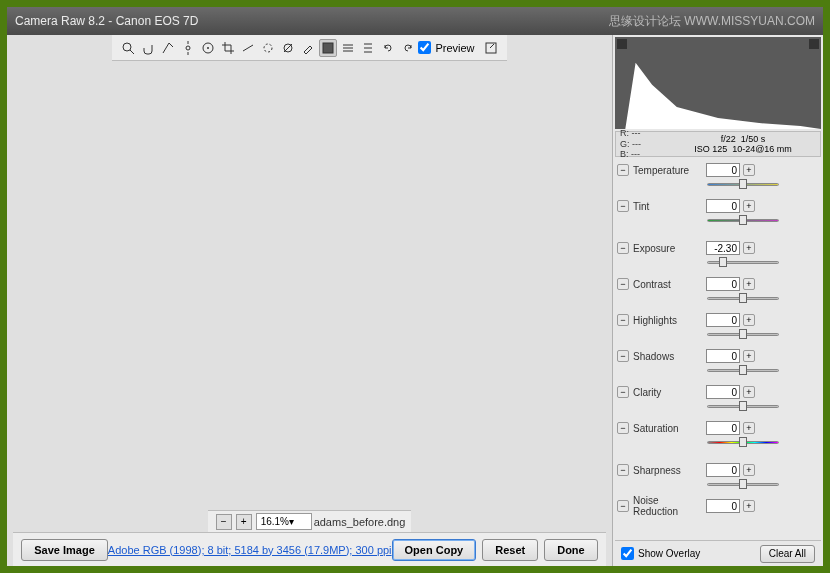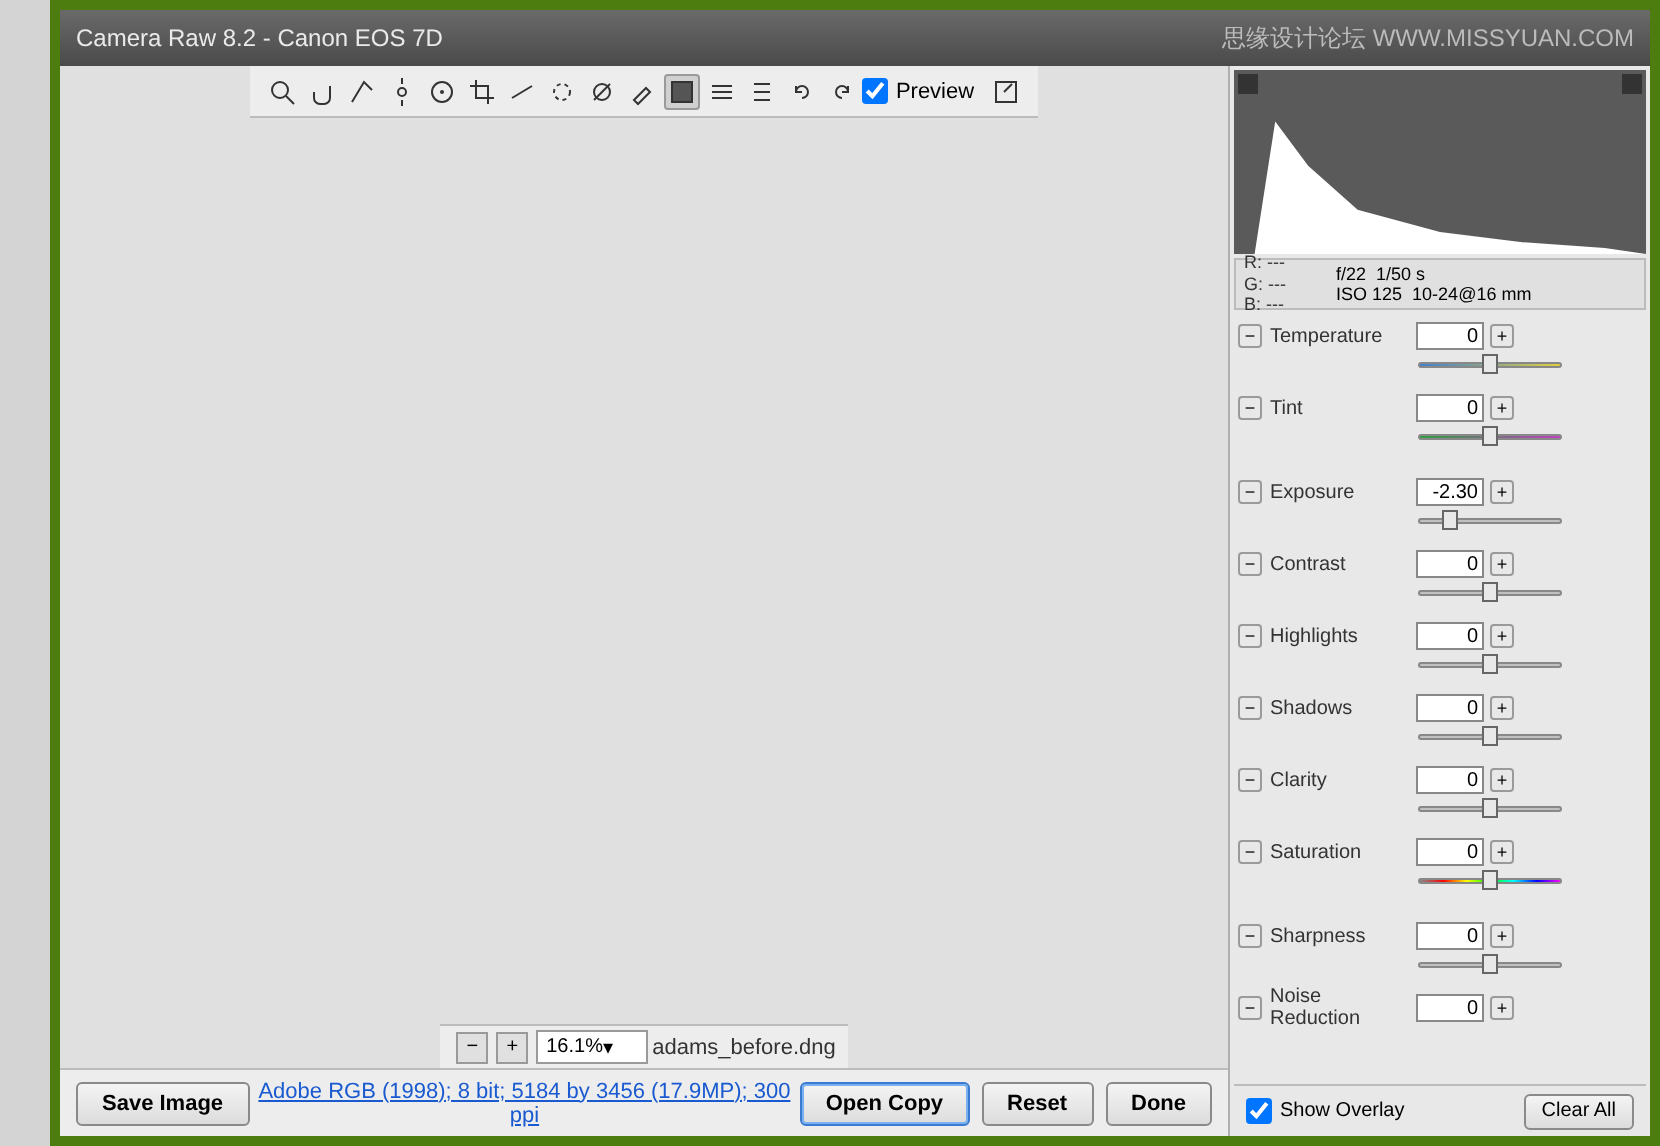--- a/index.html
+++ b/index.html
@@ -1,17 +1,17 @@
 <!DOCTYPE html>
 <html><head>
 <meta charset="utf-8">
 <style>
 * { box-sizing: border-box; margin: 0; padding: 0; font-family: "Segoe UI", Tahoma, sans-serif; }
 body { background: #d4d4d4; width: 830px; height: 573px; overflow: hidden; position: relative; }
-.window { position: absolute; inset: 0; background: #701a75; border: 5px solid #4d7c0f; margin-left: 25px; }
+.window { position: absolute; inset: 0; background: #701a75; border: 7px solid #4d7c0f; }
 .titlebar { height: 28px; background: linear-gradient(#6a6a6a,#4a4a4a); display: flex; align-items: center; padding: 0 8px; color: #eaeaea; font-size: 12px; }
 .titlebar .watermark { margin-left: auto; color: #bbb; font-size: 12px; }
 .content { position: absolute; top: 28px; bottom: 0; left: 0; right: 0; display: flex; }
 .left { flex: 1; display: flex; flex-direction: column; background: #e0e0e0; border-right: 1px solid #b0b0b0; align-items: center; }
 .toolbar { height: 26px; background: #ededed; border-bottom: 1px solid #bcbcbc; display: flex; align-items: center; padding: 0 6px; }
 .tool { width: 18px; height: 18px; margin: 0 1px; display: flex; align-items: center; justify-content: center; border: 1px solid transparent; border-radius: 2px; cursor: pointer; }
 .tool.active { background: #d0d0d0; border-color: #9a9a9a; }
 .tool svg { width: 14px; height: 14px; }
 .toolbar .spacer { flex: 1; }
 .preview-check { display: flex; align-items: center; font-size: 11px; margin-right: 6px; }
@@ -41,21 +41,21 @@
 .btn { height: 22px; padding: 0 12px; background: linear-gradient(#f4f4f4,#dcdcdc); border: 1px solid #8a8a8a; border-radius: 3px; font-size: 11px; cursor: pointer; display: flex; align-items: center; font-weight: bold; }
 .btn.accent { border-color: #3a7ad0; box-shadow: 0 0 0 1px #7ab0f0 inset; }
 .link { flex: 1; text-align: center; font-size: 11px; color: #1a5ad0; text-decoration: underline; }
 .right { width: 210px; background: #e8e8e8; display: flex; flex-direction: column; }
 .histo { height: 92px; background: #5a5a5a; position: relative; margin: 2px; }
 .histo-curve { position: absolute; bottom: 0; left: 0; right: 0; height: 80%; background: #fff; clip-path: polygon(5% 100%, 10% 10%, 18% 40%, 30% 70%, 50% 85%, 70% 92%, 90% 96%, 100% 100%, 0% 100%); }
 .hw { position: absolute; top: 2px; width: 10px; height: 10px; background: #333; }
 .hw.l { left: 2px; } .hw.r { right: 2px; }
 .info { height: 26px; background: #e0e0e0; border: 1px solid #bcbcbc; margin: 0 2px; display: flex; font-size: 9px; align-items: center; }
 .info .rgb { width: 50px; padding-left: 4px; line-height: 1.2; color: #333; }
-.info .cam { flex: 1; text-align: left; }
+.info .cam { flex: 1; text-align: center; }
 .panel-title { height: 18px; background: linear-gradient(#e4e4e4,#cacaca); border: 1px solid #a0a0a0; margin: 4px 2px 0; text-align: center; font-size: 11px; line-height: 18px; }
 .mode-row { height: 22px; display: flex; align-items: center; justify-content: center; font-size: 10px; gap: 8px; border-bottom: 1px solid #bcbcbc; margin: 0 2px; }
 .mode-row label { display: flex; align-items: center; gap: 2px; }
 .sliders { flex: 1; overflow-y: auto; padding: 2px 4px; }
 .slider-row { display: flex; align-items: center; height: 22px; font-size: 10px; }
 .slider-row .minus, .slider-row .plus { width: 12px; height: 12px; border: 1px solid #9a9a9a; background: #e8e8e8; border-radius: 2px; display: flex; align-items: center; justify-content: center; font-size: 9px; cursor: pointer; flex-shrink: 0; }
 .slider-row .label { width: 74px; padding-left: 4px; color: #333; }
 .slider-row .val { width: 34px; height: 14px; border: 1px solid #888; background: #fff; text-align: right; padding: 0 2px; font-size: 10px; margin: 0 3px; }
 .track { position: relative; height: 12px; margin: -2px 0 4px 90px; width: 72px; }
 .track .bar { position: absolute; top: 4px; left: 0; right: 0; height: 3px; background: #c0c0c0; border: 1px solid #888; border-radius: 2px; }

